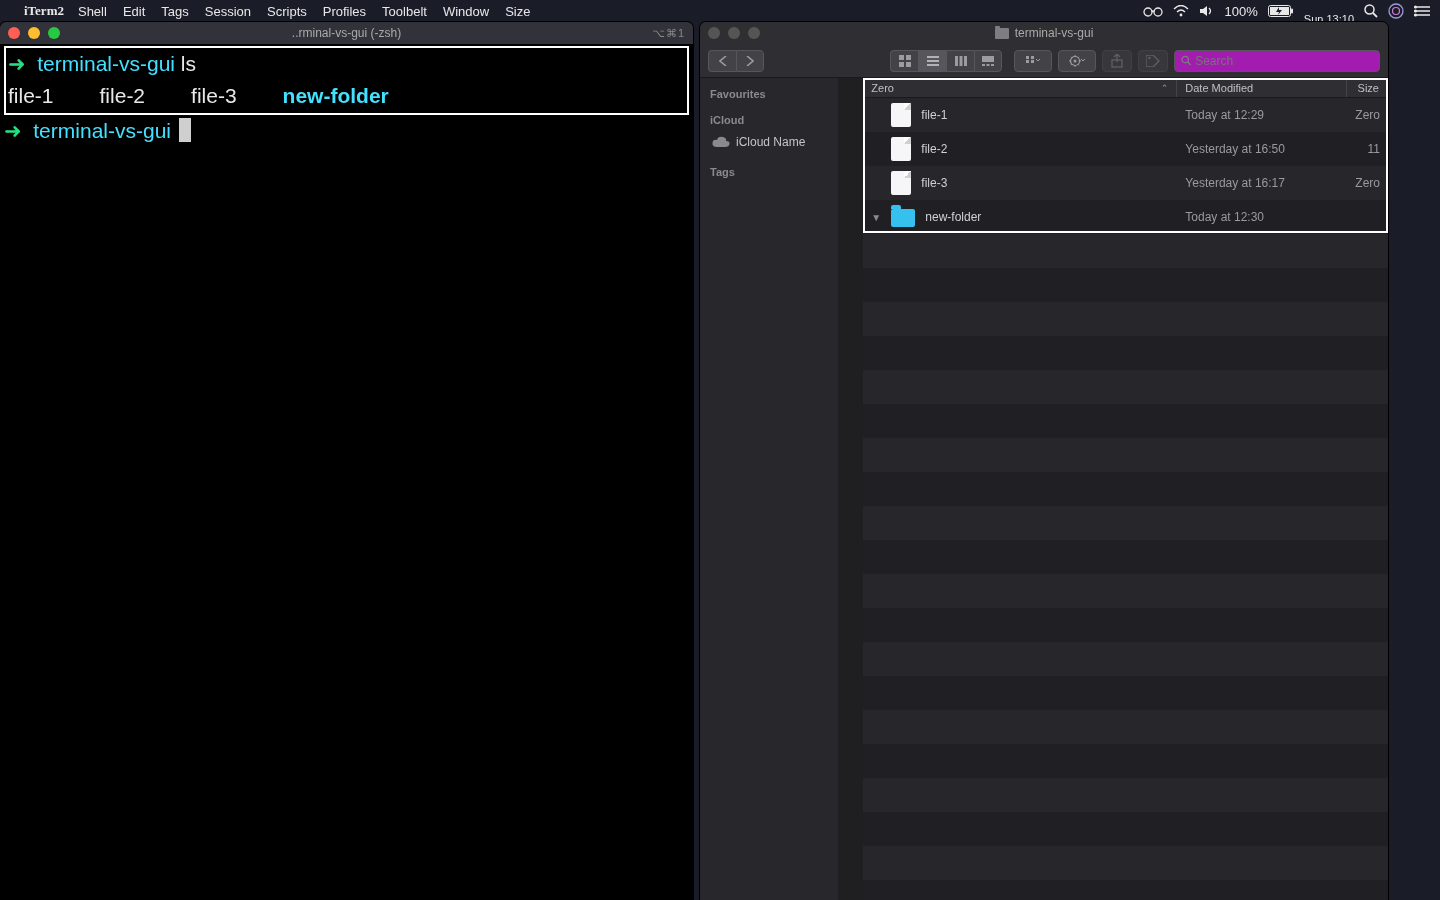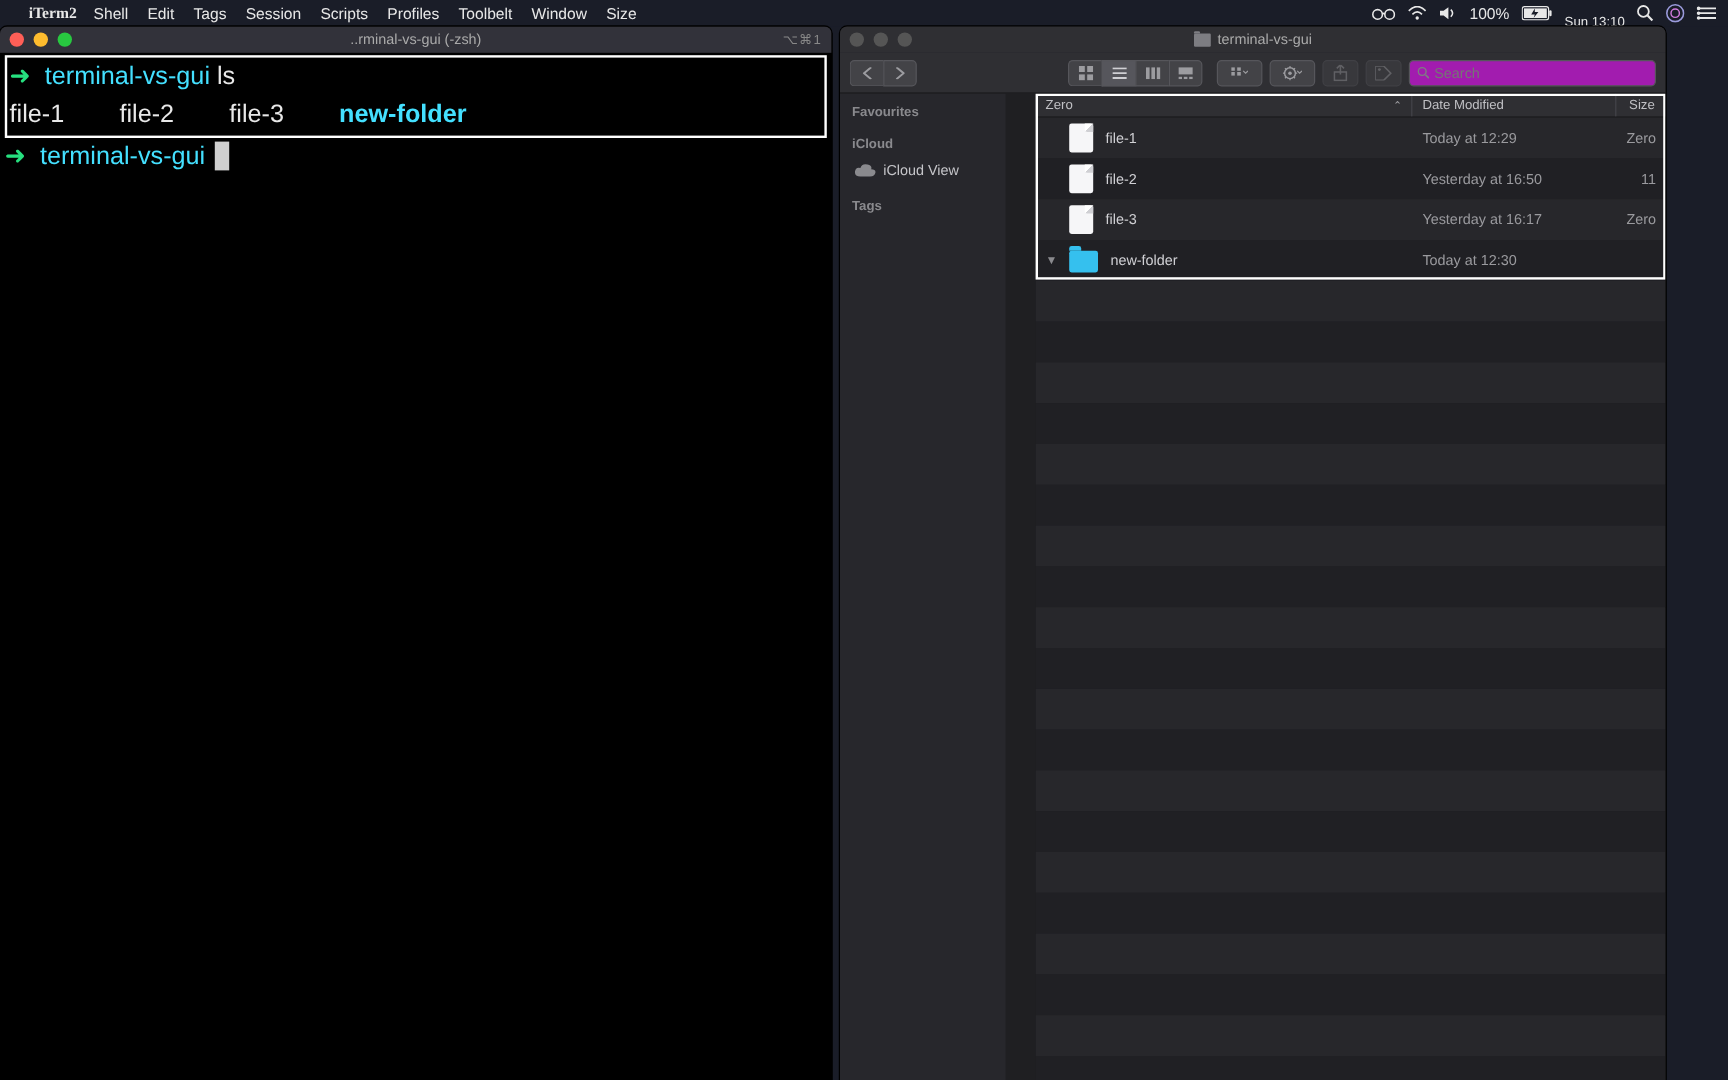--- a/index.html
+++ b/index.html
@@ -291,21 +291,21 @@
       <div class="sidebar">
         <div class="section">
           <div class="section-title">Favourites</div>
         </div>
         <div class="section">
           <div class="section-title">iCloud</div>
           <div class="side-item">
             <svg width="18" height="12" viewBox="0 0 18 12">
                 <path d="M5 11 Q0 11 0.5 7 Q1 3 5 4 Q6 0 11 1 Q15 2 14 5 Q18 5 17.5 8 Q17 11 13 11 Z" fill="#8a8a8e"></path>
               </svg>
-            <span>iCloud View</span>
+            <span>iCloud Name</span>
           </div>
         </div>
         <div class="section">
           <div class="section-title">Tags</div>
         </div>
       </div>
 
       <div class="filelist">
         <div class="highlight-border highlight-finder"></div>
         <div class="list-header">

